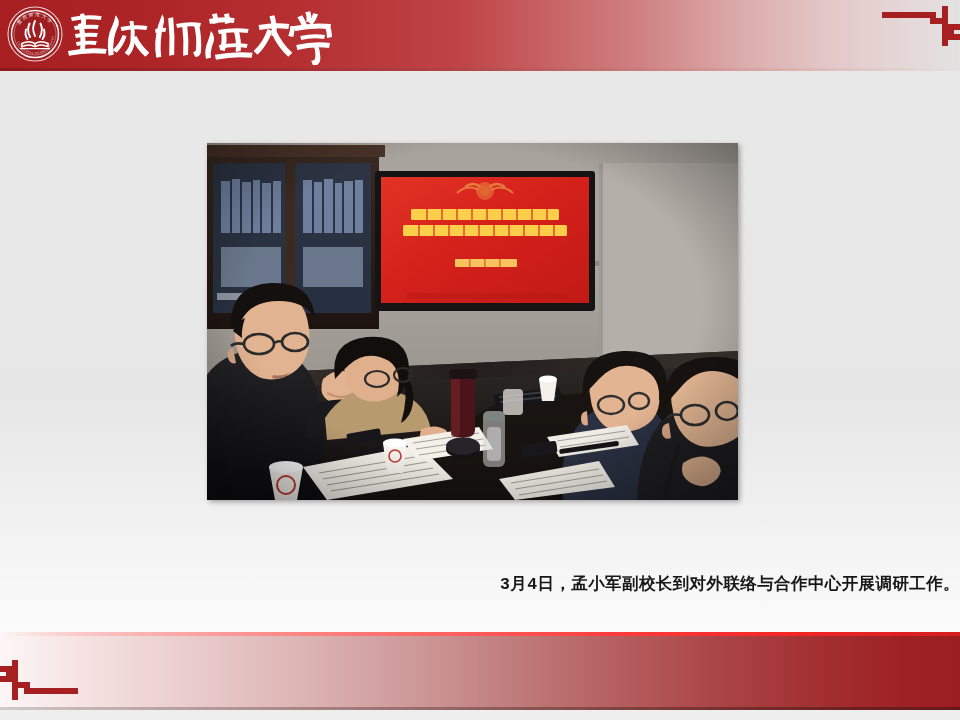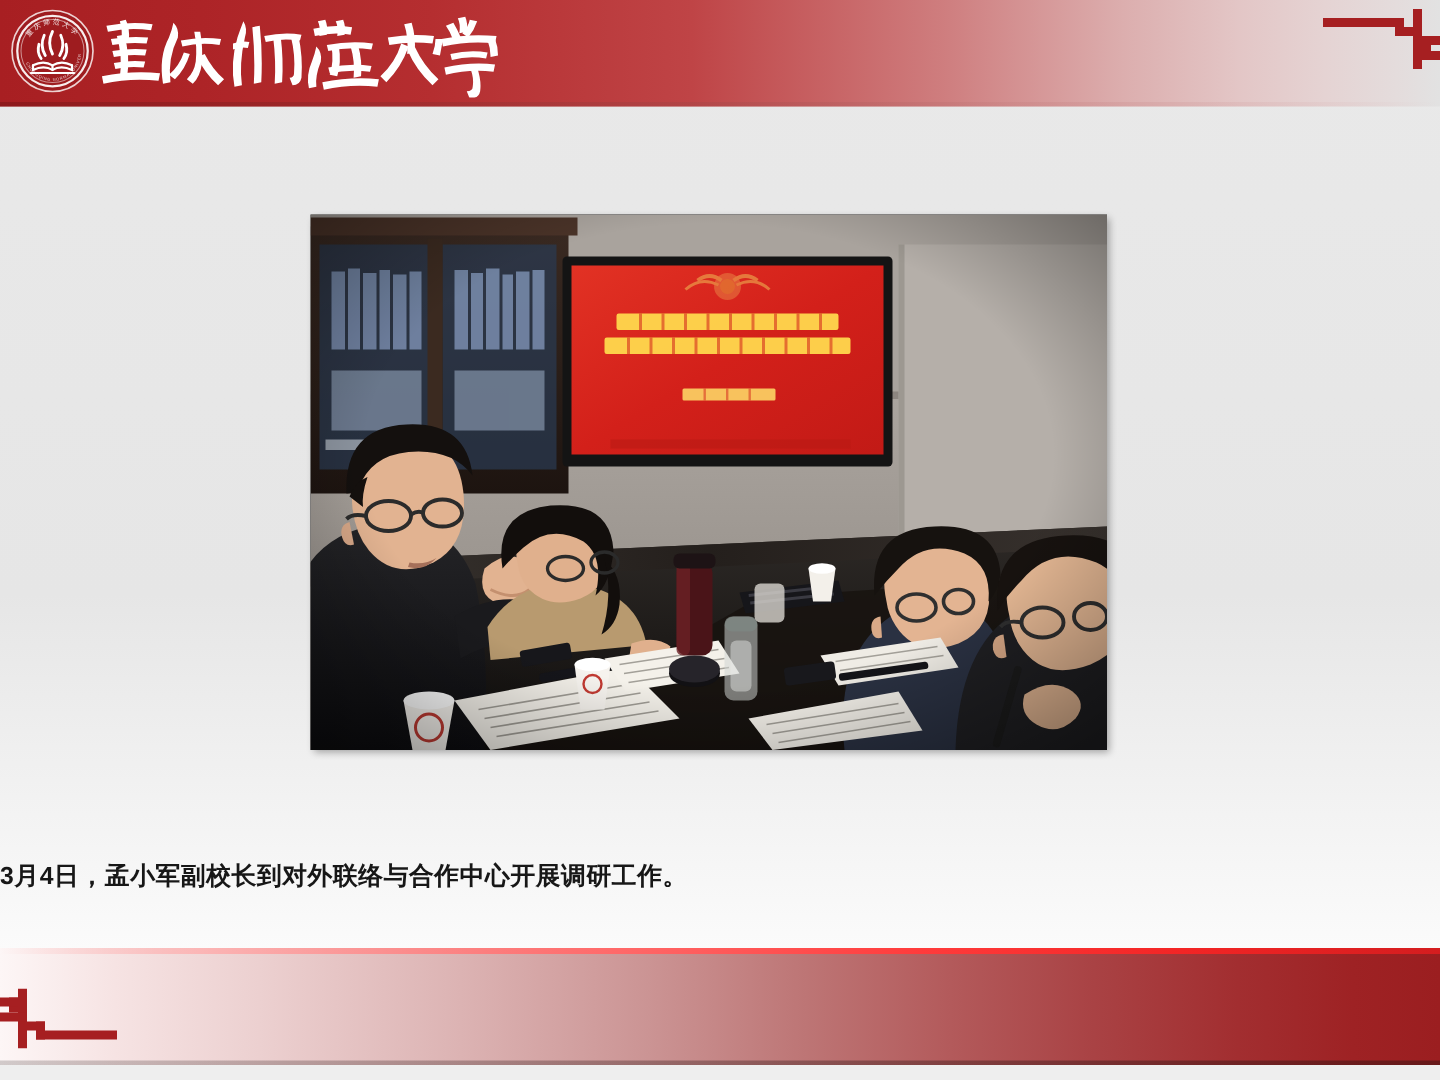--- a/index.html
+++ b/index.html
@@ -60,22 +60,22 @@
     background:#1c1a18;
     box-shadow:2px 2px 5px rgba(0,0,0,.33);
     overflow:hidden;
   }
   .photo{ position:absolute; inset:0; }
   .photo svg{ display:block; width:100%; height:100%; }
 
   
   .caption{
     position:absolute; left:0; top:573px; width:960px;
-    text-align:left;
-    font-family:Liberation Sans, sans-serif;
+    text-align:right;
+    font-family:Liberation Mono, monospace;
     font-size:16.5px; font-weight:bold; color:#171717;
     letter-spacing:.4px;
   }
 
   
   .footer-band{
     position:absolute; left:0; bottom:10px; width:960px; height:78px;
     background:linear-gradient(90deg,
         #fdf6f6 0%,
         #f6e3e3 8%,

